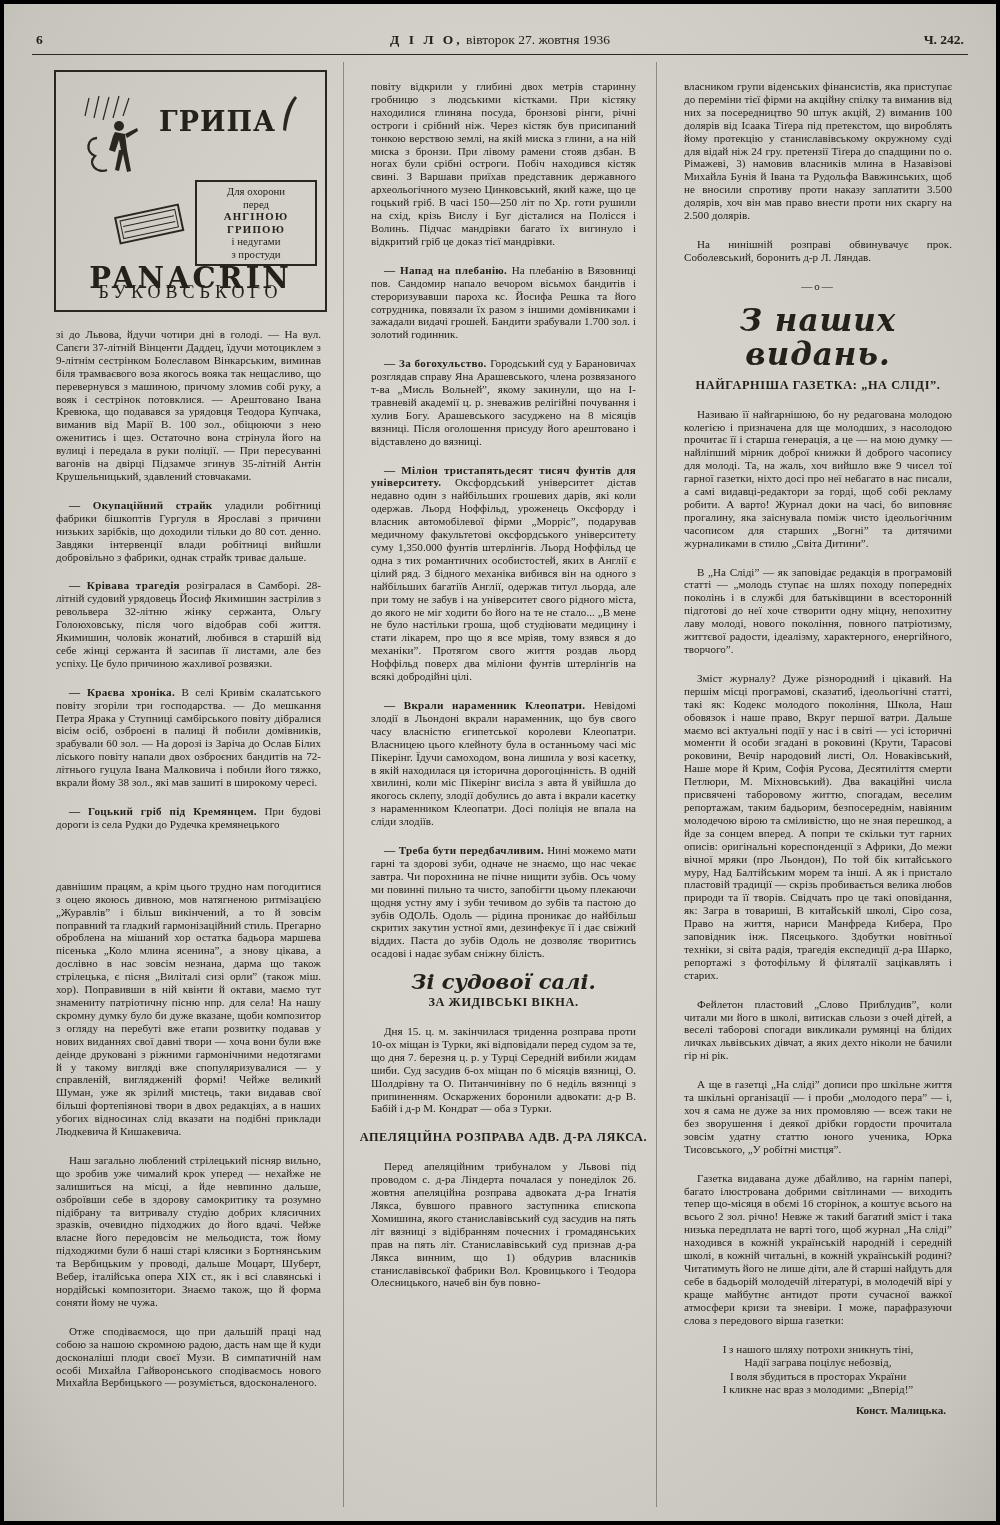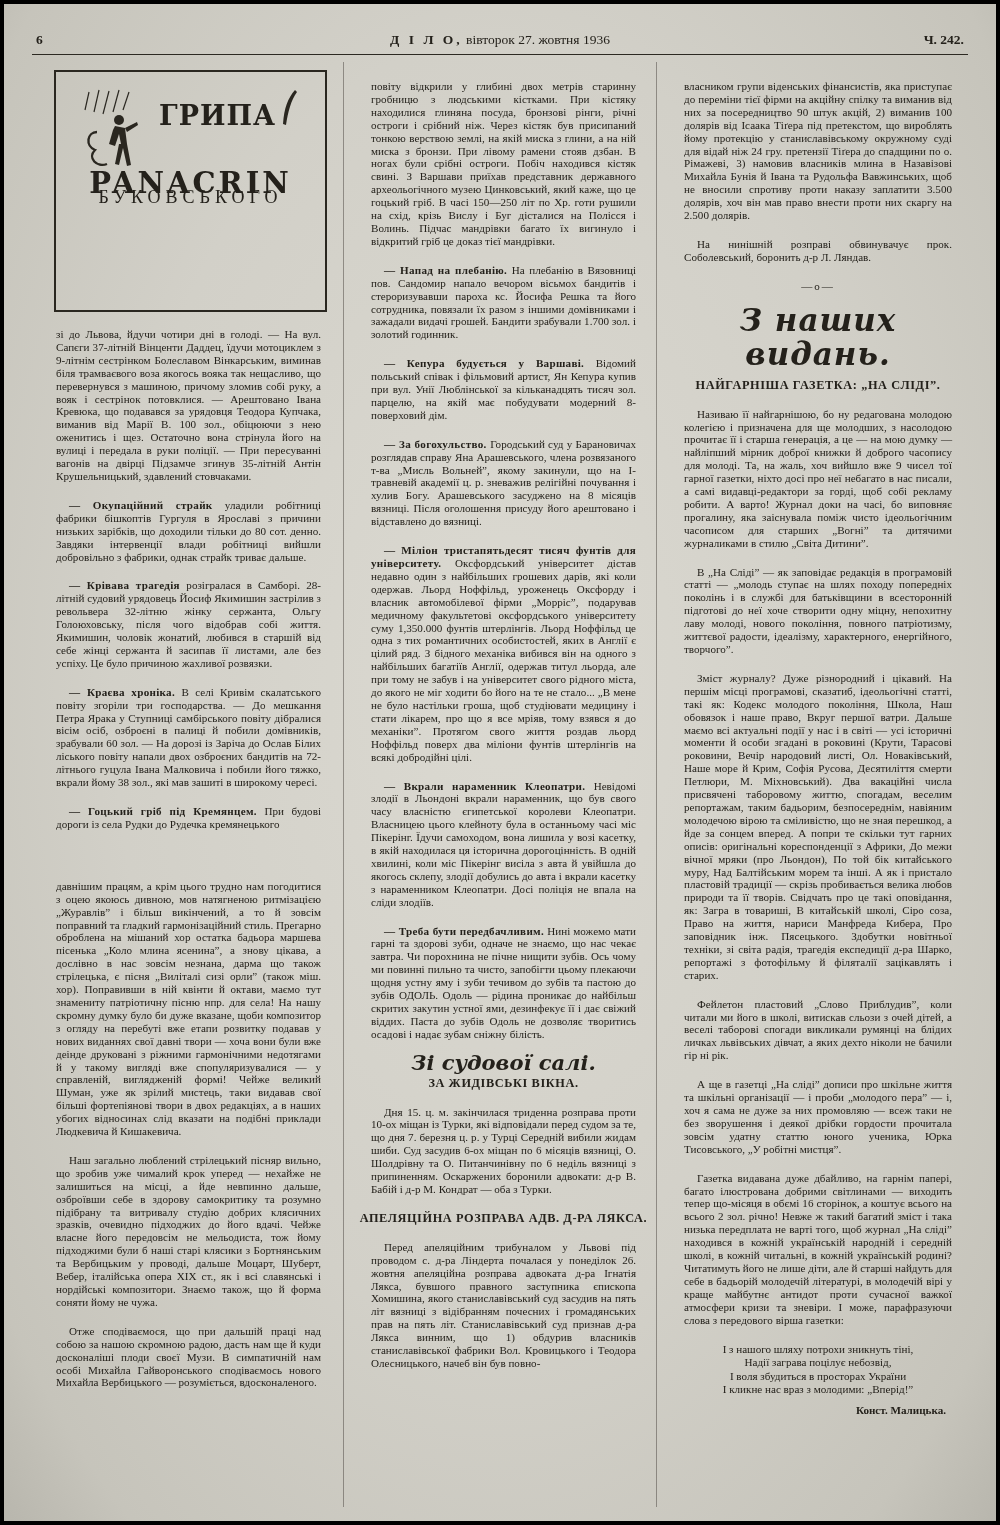--- a/index.html
+++ b/index.html
@@ -42,21 +42,21 @@
            font-size:21px; text-align:center; margin:16px 0 4px; }
   .b-orule { text-align:center; margin:3px 0; letter-spacing:2px; }
   .b-sig { text-align:right; font-weight:bold; padding-right:22px; margin-top:7px; }
   .b-verse { text-align:center; margin:6px 0 2px; text-indent:0; }
   .b-verse div { line-height:13.5px; }
   .b-gap { height:17px; }
 
   
   .ad {
     border:2.5px solid #2a2720; box-sizing:border-box;
-    margin:6px 10px 12px 14px; padding:16px 6px 10px; height:242px;
+    margin:6px 10px 12px 14px; padding:22px 6px 10px; height:242px;
     text-align:center; position:relative;
   }
   .ad-top { display:flex; justify-content:center; align-items:flex-start; gap:2px; height:86px; }
   .ad-gripa { font-family:"DejaVu Serif", serif; font-size:27px; font-weight:bold;
               letter-spacing:1px; margin-top:22px; }
   .ad-mid { display:flex; justify-content:flex-end; align-items:center; gap:4px; margin:0 2px 6px 0; }
   .ad-box { border:2px solid #2a2720; padding:3px 9px 4px; font-size:10.8px; line-height:12.5px;
             text-align:center; min-width:100px; }
   .ad-box .bb { font-weight:bold; letter-spacing:1.2px; }
   .ad-brand { font-family:"DejaVu Serif", serif; font-size:29px; font-weight:bold;
@@ -95,40 +95,57 @@
             <path d="M32 38 L42 40 L44 56 L38 56 L36 46 L32 58 L26 56 L30 42 Z"></path>
             <path d="M36 56 L32 76 L36 77 L40 60 L44 78 L48 77 L44 56 Z"></path>
             <path d="M42 40 L54 34 L55 37 L44 44 Z"></path>
           </g>
         </svg>
         <div class="ad-gripa">ГРИПА</div>
         <svg width="20" height="44" viewBox="0 0 20 44">
           <path class="inkf" d="M17 2 C10 10 6 20 5 36 L8 37 C10 24 13 12 19 4 Z"></path>
         </svg>
       </div>
+      <div class="ad-mid">
+        <svg width="84" height="52" viewBox="0 0 84 52">
+          <g transform="rotate(-12 42 26)">
+            <rect x="10" y="14" width="64" height="26" fill="none" class="ink" stroke-width="2"></rect>
+            <rect x="14" y="18" width="56" height="18" fill="none" class="ink" stroke-width="1"></rect>
+            <line x1="16" y1="24" x2="68" y2="24" class="ink" stroke-width="1"></line>
+            <line x1="16" y1="30" x2="68" y2="30" class="ink" stroke-width="1"></line>
+          </g>
+        </svg>
+        <div class="ad-box">
+          <div>Для охорони</div>
+          <div>перед</div>
+          <div class="bb">АНГІНОЮ</div>
+          <div class="bb">ГРИПОЮ</div>
+          <div>і недугами</div>
+          <div>з простуди</div>
+        </div>
+      </div>
       <div class="ad-brand">PANACRIN</div>
       <div class="ad-brand-sub">БУКОВСЬКОГО</div>
     </div>
     <div>
         <p class="b-p ni">зі до Львова, йдучи чотири дні в голоді. — На вул. Сапєги 37-літній Вінценти Даддец, їдучи мотоциклем з 9-літнім сестрінком Болеславом Вінкарським, виминав біля трамваєвого воза якогось вояка так нещасливо, що перевернувся з машиною, причому зломив собі руку, а вояк і сестрінок потовклися. — Арештовано Івана Кревюка, що подавався за урядовця Теодора Купчака, виманив від Марії В. 100 зол., обіцюючи з нею оженитись і щез. Остаточно вона стрінула його на вулиці і передала в руки поліції. — При пересуванні вагонів на двірці Підзамче згинув 35-літній Антін Крушельницький, здавлений стовчаками.</p>
         <p class="b-p"><b>— Окупаційний страйк </b>уладили робітниці фабрики бішкоптів Гургуля в Ярославі з причини низьких зарібків, що доходили тільки до 80 сот. денно. Завдяки інтервенції влади робітниці вийшли добровільно з фабрики, однак страйк триває дальше.</p>
         <p class="b-p"><b>— Крівава трагедія </b>розігралася в Самборі. 28-літній судовий урядовець Йосиф Якимишин застрілив з револьвера 32-літню жінку сержанта, Ольгу Голоюховську, після чого відобрав собі життя. Якимишин, чоловік жонатий, любився в старшій від себе жінці сержанта й засипав її листами, але без успіху. Це було причиною жахливої розвязки.</p>
         <p class="b-p"><b>— Краєва хроніка. </b>В селі Кривім скалатського повіту згоріли три господарства. — До мешкання Петра Ярака у Ступниці самбірського повіту дібралися вісім осіб, озброєні в палиці й побили домівників, зрабували 60 зол. — На дорозі із Заріча до Ослав Білих ліського повіту напали двох озброєних бандитів на 72-літнього гуцула Івана Малковича і побили його тяжко, вкрали йому 38 зол., які мав зашиті в широкому чересі.</p>
         <p class="b-p"><b>— Гоцький гріб під Кремянцем. </b>При будові дороги із села Рудки до Рудечка кремянецького</p>
         <div class="b-gap"></div>
         <p class="b-p ni">давнішим працям, а крім цього трудно нам погодитися з оцею якоюсь дивною, мов натягненою ритмізацією „Журавлів” і більш викінчений, а то й зовсім поправний та гладкий гармонізаційний стиль. Прегарно оброблена на мішаний хор остатка бадьора маршева пісенька „Коло млина ясенина”, а знову цікава, а дослівно в нас зовсім незнана, дарма що також стрілецька, є пісня „Виліталі сизі орли” (також міш. хор). Поправивши в ній квінти й октави, маємо тут знамениту патріотичну пісню нпр. для села! На нашу скромну думку було би дуже вказане, щоби композитор з огляду на перебуті вже етапи розвитку подавав у нових виданнях свої давні твори — хоча вони були вже деінде друковані з ріжними гармонічними недотягами й у такому вигляді вже спопуляризувалися — у справленій, виглядженій формі! Чейже великий Шуман, уже як зрілий мистець, таки видавав свої більші фортепіянові твори в двох редакціях, а в наших убогих відносинах слід вказати на подібні приклади Людкевича й Кишакевича.</p>
         <p class="b-p">Наш загально люблений стрілецький пісняр вильно, що зробив уже чималий крок уперед — нехайже не залишиться на місці, а йде невпинно дальше, озброївши себе в здорову самокритику та розумно підібрану та витривалу студію добрих клясичних зразків, очевидно підходжих до його вдачі. Чейже власне його передовсім не мельодиста, тож йому підходжими були б наші старі клясики з Бортнянським та Вербицьким у проводі, дальше Моцарт, Шуберт, Вебер, італійська опера XIX ст., як і всі славянські і нордійські композитори. Знаємо також, що й форма соняти йому не чужа.</p>
         <p class="b-p">Отже сподіваємося, що при дальшій праці над собою за нашою скромною радою, дасть нам ще й куди досконаліші плоди своєї Музи. В симпатичній нам особі Михайла Гайворонського сподіваємось нового Михайла Вербицького — розуміється, вдосконаленого.</p>
       </div>
   </div>
 
   <div class="col col-mid">
       <p class="b-p ni">повіту відкрили у глибині двох метрів старинну гробницю з людськими кістками. При кістяку находилися глиняна посуда, бронзові рінги, річні остроги і срібний ніж. Через кістяк був присипаний тонкою верствою землі, на якій миска з глини, а на ній миска з бронзи. При лівому рамени стояв дзбан. В ногах були срібні остроги. Побіч находився кістяк свині. З Варшави приїхав представник державного археольогічного музею Цинковський, який каже, що це гоцький гріб. В часі 150—250 літ по Хр. готи рушили на схід, крізь Вислу і Буг дісталися на Полісся і Волинь. Підчас мандрівки багато їх вигинуло і відкритий гріб це доказ тієї мандрівки.</p>
       <p class="b-p"><b>— Напад на плебанію. </b>На плебанію в Вязовниці пов. Сандомир напало вечором вісьмох бандитів і стероризувавши пароха кс. Йосифа Решка та його сотрудника, повязали їх разом з іншими домівниками і зажадали видачі грошей. Бандити зрабували 1.700 зол. і золотий годинник.</p>
-      <p class="b-p"><b>— Кепура будується у Варшаві. </b>Відомий польський співак і фільмовий артист, Ян Кепура купив при вул. Унії Люблінської за кільканадцять тисяч зол. парцелю, на якій має побудувати модерний 8-поверховий дім.</p>
       <p class="b-p"><b>— За богохульство. </b>Городський суд у Барановичах розглядав справу Яна Арашевського, члена розвязаного т-ва „Мисль Вольней”, якому закинули, що на І-травневій академії ц. р. зневажив релігійні почування і хулив Богу. Арашевського засуджено на 8 місяців вязниці. Після оголошення присуду його арештовано і відставлено до вязниці.</p>
       <p class="b-p"><b>— Міліон тристапятьдесят тисяч фунтів для університету. </b>Оксфордський університет дістав недавно один з найбільших грошевих дарів, які коли одержав. Льорд Ноффільд, уроженець Оксфорду і власник автомобілевої фірми „Морріс”, подарував медичному факультетові оксфордського університету суму 1,350.000 фунтів штерлінгів. Льорд Ноффільд це одна з тих романтичних особистостей, яких в Англії є цілий ряд. З бідного механіка вибився він на одного з найбільших багатіїв Англії, одержав титул льорда, але при тому не забув і на університет свого рідного міста, до якого не міг ходити бо його на те не стало... „В мене не було настільки гроша, щоб студіювати медицину і стати лікарем, про що я все мріяв, тому взявся я до механіки”. Протягом свого життя роздав льорд Ноффільд поверх два міліони фунтів штерлінгів на всякі добродійні цілі.</p>
       <p class="b-p"><b>— Вкрали нараменник Клеопатри. </b>Невідомі злодії в Льондоні вкрали нараменник, що був свого часу власністю єгипетської королеви Клеопатри. Власницею цього клейноту була в останньому часі міс Пікерінг. Їдучи самоходом, вона лишила у возі касетку, в якій находилася ця історична дорогоцінність. В одній хвилині, коли міс Пікерінг висіла з авта й увійшла до якогось склепу, злодії добулись до авта і вкрали касетку з нараменником Клеопатри. Досі поліція не впала на сліди злодіїв.</p>
       <p class="b-p"><b>— Треба бути передбачливим. </b>Нині можемо мати гарні та здорові зуби, одначе не знаємо, що нас чекає завтра. Чи порохнина не пічне нищити зубів. Ось чому ми повинні пильно та чисто, запобігти цьому плекаючи щодня устну яму і зуби течивом до зубів та пастою до зубів ОДОЛЬ. Одоль — рідина проникає до найбільш скритих закутин устної ями, дезинфекує її і дає свіжий віддих. Паста до зубів Одоль не дозволяє творитись осадові і надає зубам сніжну білість.</p>
       <div class="b-h3s">Зі судової салі.</div>
       <div class="b-h2c">ЗА ЖИДІВСЬКІ ВІКНА.</div>
       <p class="b-p">Дня 15. ц. м. закінчилася триденна розправа проти 10-ох міщан із Турки, які відповідали перед судом за те, що дня 7. березня ц. р. у Турці Середній вибили жидам шиби. Суд засудив 6-ох міщан по 6 місяців вязниці, О. Шолдрівну та О. Питанчинівну по 6 неділь вязниці з припиненням. Оскаржених боронили адвокати: д-р В. Бабій і д-р М. Кондрат — оба з Турки.</p>
       <div class="b-h2c">АПЕЛЯЦІЙНА РОЗПРАВА АДВ. Д-РА ЛЯКСА.</div>
       <p class="b-p">Перед апеляційним трибуналом у Львові під проводом с. д-ра Ліндерта почалася у понеділок 26. жовтня апеляційна розправа адвоката д-ра Ігнатія Лякса, бувшого правного заступника єпископа Хомишина, якого станиславівський суд засудив на пять літ вязниці з відібранням почесних і громадянських прав на пять літ. Станиславівський суд признав д-ра Лякса винним, що 1) обдурив власників станиславівської фабрики Вол. Кровицького і Теодора Олесницького, начеб він був повно-</p>
     </div>

